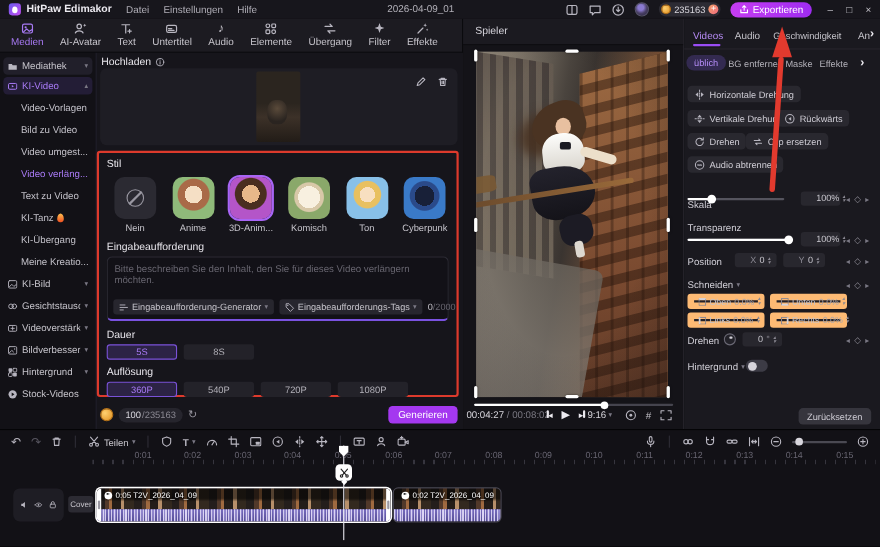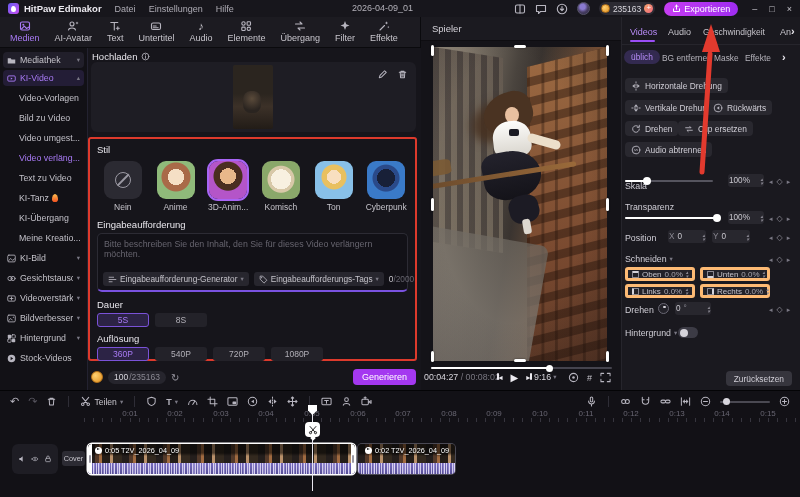--- a/index.html
+++ b/index.html
@@ -58,21 +58,21 @@
 .stlbl{font-size:8.5px;color:#c5c3ca;white-space:nowrap}
 .no-img{background:#2b2a32;display:flex;align-items:center;justify-content:center}
 .noslash{width:16px;height:16px;border:1.5px solid #9a98a2;border-radius:50%;position:relative}
 .noslash::after{content:"";position:absolute;left:-1px;top:6.3px;width:16px;height:1.5px;background:#9a98a2;transform:rotate(-45deg)}
 .ta{position:relative;margin-top:3px;height:59px;background:#121117;border:1px solid #2c2b34;border-bottom:2px solid #7a52e0;border-radius:5px;padding:5px 6px;font-size:8.8px;color:#67656f}
 .tabar{position:absolute;left:5px;right:6px;bottom:4px;display:flex;align-items:center;gap:5px}
 .pill{background:#27262e;border-radius:3px;height:14px;display:flex;align-items:center;gap:3px;padding:0 5px;font-size:8.3px;color:#c5c3ca;white-space:nowrap}
 .cnt{margin-left:auto;font-size:8.3px;color:#67656f}
 .cnt b{color:#c5c3ca;font-weight:normal}
 .optrow{display:flex;gap:6px;margin-top:3px}
-.optbtn{width:52px;height:14px;background:#232229;border-radius:3px;display:flex;align-items:center;justify-content:center;font-size:8.5px;color:#b2b0b8}
+.optbtn{width:64px;height:14px;background:#232229;border-radius:3px;display:flex;align-items:center;justify-content:center;font-size:8.5px;color:#b2b0b8}
 .optbtn.sel{background:#2c2345;border:1px solid #7a52d8;color:#a87af5}
 .genrow{position:absolute;left:3px;right:5px;top:320px;height:18px;display:flex;align-items:center;gap:5px}
 .costpill{height:13px;background:#26252d;border-radius:7px;display:flex;align-items:center;padding:0 6px;font-size:8.5px;color:#8a8892;gap:1px}
 .costpill b{color:#d8d6dd;font-weight:normal}
 .refresh{font-size:10px;color:#9a98a2}
 .genbtn{margin-left:auto;background:#a438f0;color:#fff;border-radius:4px;height:16px;display:flex;align-items:center;padding:0 9px;font-size:9px}
 
 .player{position:absolute;left:421px;top:17px;width:201px;height:373px;background:#141318;border-right:1px solid #26252c}
 .phead{height:24px;background:#1b1a20;border-bottom:1px solid #0e0d11;display:flex;align-items:center;padding:0 11px;font-size:9.5px;color:#d5d3da}
 .video{position:absolute;left:12px;top:30px;width:174px;height:314px;overflow:hidden;background:linear-gradient(100deg,#a39a8a 0%,#8a8072 14%,#6a6258 26%,#4a443e 38%,#3a3430 48%,#5c4636 60%,#8a5c3c 72%,#a8724a 84%,#b57c4e 100%)}
@@ -98,26 +98,26 @@
 .iunder{position:absolute;left:8px;top:23px;width:25px;height:2px;background:#9a4df5;border-radius:1px}
 .idiv{position:absolute;left:0;top:27px;width:178px;height:1px;background:#26252c}
 .chev{color:#eceaf0;font-size:11px;font-weight:bold}
 .stab{position:absolute;top:36px;font-size:8.4px;color:#b5b3bb;white-space:nowrap}
 .stab.pillon{top:33px;background:#332a50;color:#b58cf7;border-radius:8px;padding:2px 7px}
 .ibtn{position:absolute;height:15px;background:#29282f;border-radius:4px;display:flex;align-items:center;gap:4px;padding:0 6px;font-size:8.4px;color:#d0ced6;white-space:nowrap}
 .ilab{position:absolute;font-size:8.8px;color:#d0ced6;white-space:nowrap;display:flex;align-items:center;gap:3px}
 .track{position:absolute;height:2px;background:#55545e;border-radius:1px}
 .tfill{position:absolute;height:2px;background:#fff;border-radius:1px}
 .knob{position:absolute;top:-3px;width:8px;height:8px;border-radius:50%;background:#fff}
-.vbox{position:absolute;height:13px;background:#28272e;border-radius:3px;display:flex;align-items:center;gap:3px;padding:0 1px;font-size:8.2px;color:#c9c7ce}
+.vbox{position:absolute;height:13px;background:#28272e;border-radius:3px;display:flex;align-items:center;gap:3px;padding:0 14px;font-size:8.2px;color:#c9c7ce}
 .axl{color:#8a8892}
 .stp{display:flex;flex-direction:column;font-size:5px;line-height:4px;color:#8a8892;margin-left:auto}
 .kf{position:absolute;display:flex;align-items:center;gap:4px;color:#7a7884;font-size:7px}
 .kf .dia{font-size:8px;color:#8a8892}
-.cbox{position:absolute;width:70px;height:14px;background:#232229;border:3px solid #fdba74;border-radius:3px;display:flex;align-items:center;gap:3px;padding:0 4px;font-size:8px;color:#c5c3ca}
+.cbox{position:absolute;width:70px;height:14px;background:#232229;border:6px solid #fdba74;border-radius:3px;display:flex;align-items:center;gap:3px;padding:0 4px;font-size:8px;color:#c5c3ca}
 .cv{margin-left:auto;color:#a8a6ae}
 .crp{width:7px;height:7px;border:1px solid #8a8892;border-radius:1px;flex:none}
 .crp.t{border-top:2.2px solid #d5d3da}.crp.b{border-bottom:2.2px solid #d5d3da}.crp.l{border-left:2.2px solid #d5d3da}.crp.r{border-right:2.2px solid #d5d3da}
 .dial{position:absolute;width:11px;height:11px;border-radius:50%;background:#232229;border:1px solid #6a6874}
 .dial::after{content:"";position:absolute;left:4px;top:1.5px;width:2.5px;height:2.5px;border-radius:50%;background:#d5d3da}
 .tog{position:absolute;width:20px;height:11px;border-radius:6px;background:#3c3b45}
 .tog::after{content:"";position:absolute;left:1.5px;top:1.5px;width:8px;height:8px;border-radius:50%;background:#d5d3da}
 .resetbtn{position:absolute;right:8px;top:354px;height:15px;background:#36353d;border-radius:4px;display:flex;align-items:center;padding:0 8px;font-size:8.4px;color:#d0ced6}
 
 .redarrow{position:absolute;left:690px;top:20px;z-index:40;pointer-events:none}

